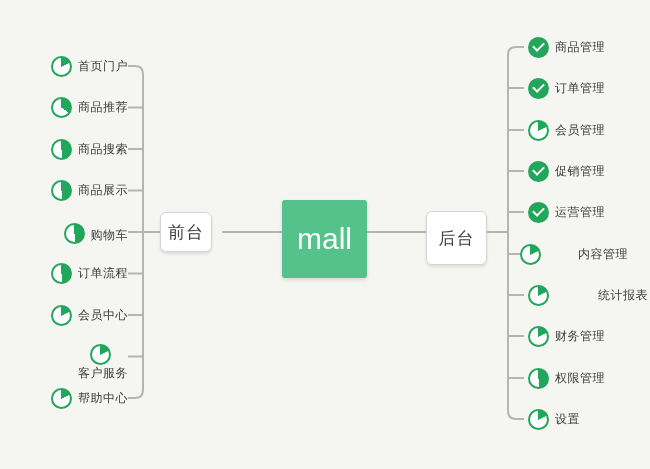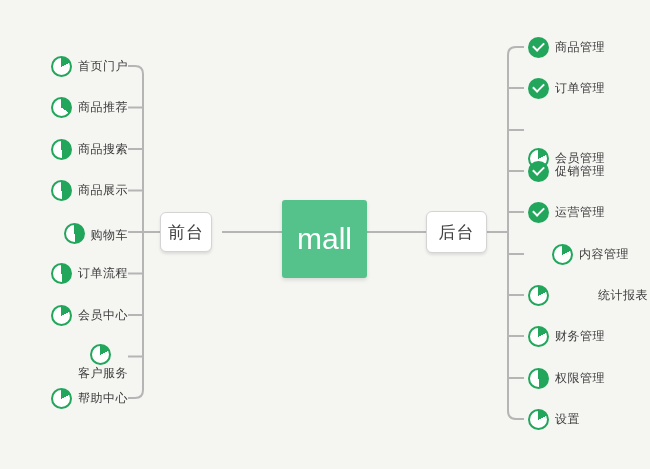--- a/index.html
+++ b/index.html
@@ -58,21 +58,21 @@
     border: 1px solid #d4d4d4;
     border-radius: 6px;
     box-shadow: 0 2px 3px rgba(0,0,0,0.10);
     display: flex; align-items: center; justify-content: center;
     font-size: 17px;
     color: #404040;
     letter-spacing: 1px;
     cursor: default;
   }
   #branch-left  { left: 160px; top: 212px; width: 52px; height: 40px; }
-  #branch-right { left: 426px; top: 211px; width: 61px; height: 42px; }
+  #branch-right { left: 426px; top: 211px; width: 61px; height: 54px; }
 
   
   .root-node {
     position: absolute;
     left: 282px; top: 200px;
     width: 85px; height: 78px;
     background: #55c28b;
     border-radius: 3px;
     box-shadow: 0 2px 4px rgba(0,0,0,0.12);
     display: flex; align-items: center; justify-content: center;
@@ -160,33 +160,33 @@
   </div>
 
   <div class="node-item" style="left:528px; top:35px;">
     <span class="icon" data-icon="check"></span>
     <span class="label">商品管理</span>
   </div>
   <div class="node-item" style="left:528px; top:76px;">
     <span class="icon" data-icon="check"></span>
     <span class="label">订单管理</span>
   </div>
-  <div class="node-item" style="left:528px; top:118px;margin-top:28px;">
+  <div class="node-item" style="left:528px; top:118px;">
     <span class="icon" data-icon="pie-18"></span>
     <span class="label">会员管理</span>
   </div>
   <div class="node-item" style="left:528px; top:159px;">
     <span class="icon" data-icon="check"></span>
     <span class="label">促销管理</span>
   </div>
   <div class="node-item" style="left:528px; top:200px;">
     <span class="icon" data-icon="check"></span>
     <span class="label">运营管理</span>
   </div>
-  <div class="node-item" style="left:552px; top:242px;">
+  <div class="node-item" style="left:520px; top:242px;gap:31px;">
     <span class="icon" data-icon="pie-18"></span>
     <span class="label">内容管理</span>
   </div>
   <div class="node-item" style="left:528px; top:283px;gap:43px;">
     <span class="icon" data-icon="pie-18"></span>
     <span class="label">统计报表</span>
   </div>
   <div class="node-item" style="left:528px; top:324px;">
     <span class="icon" data-icon="pie-18"></span>
     <span class="label">财务管理</span>

